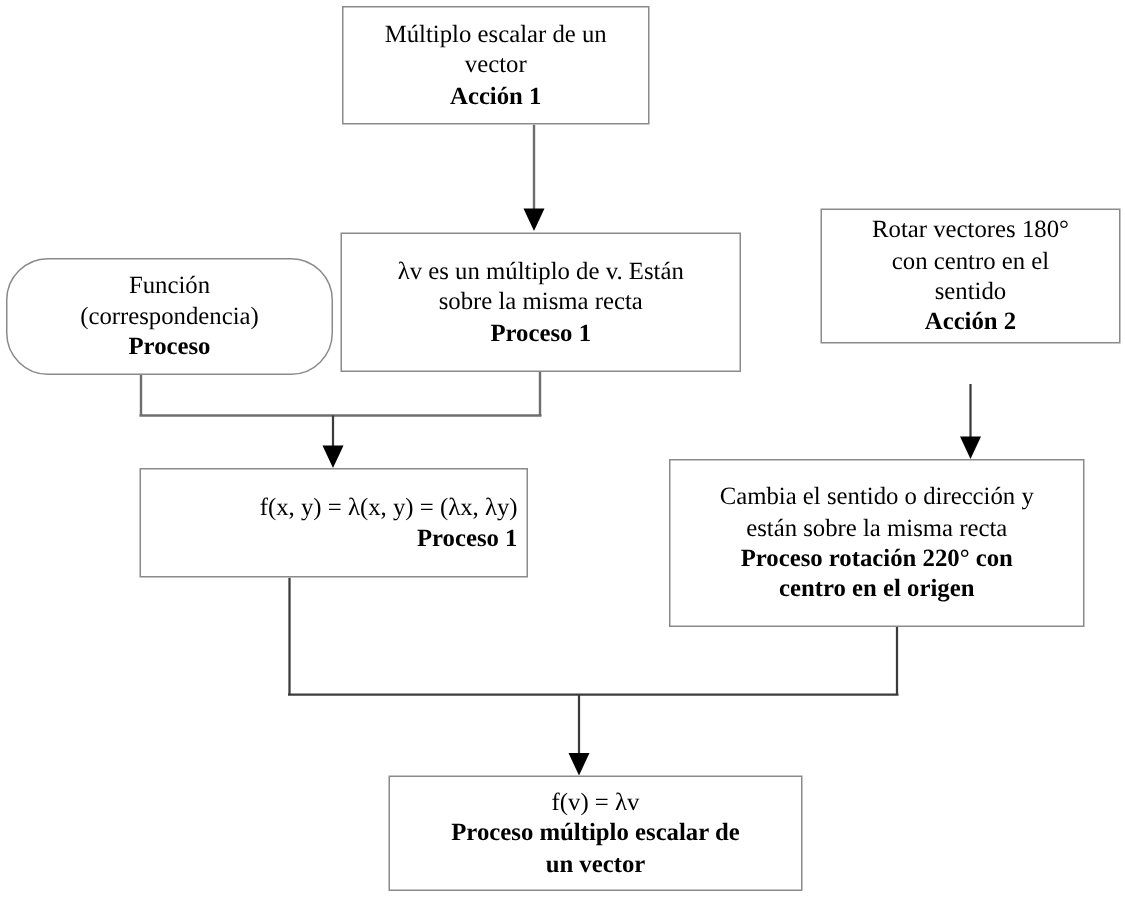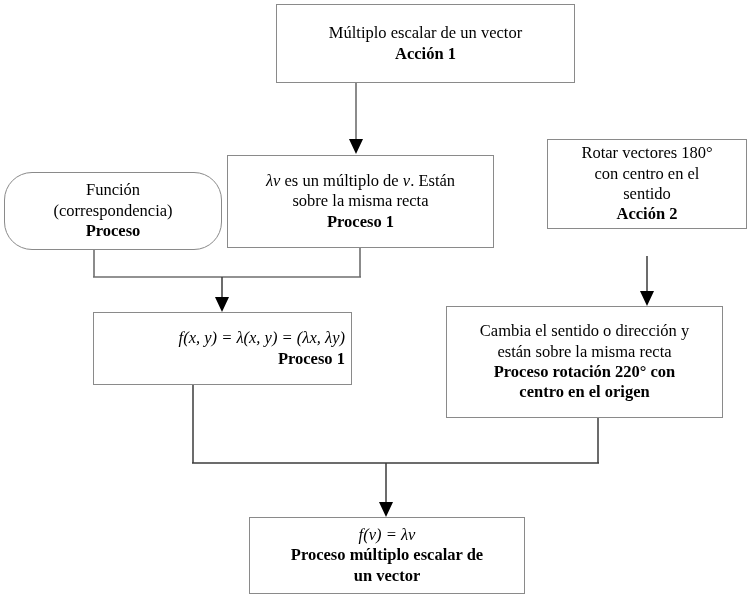--- a/index.html
+++ b/index.html
@@ -26,21 +26,20 @@
     align-items: center;
     justify-content: center;
     text-align: center;
     line-height: 1.24;
     font-size: 16.5px;
     padding: 2px 6px;
   }
   .line-normal { display: block; }
   .line-bold { display: block; font-weight: bold; }
   .math {
-    font-style: italic;
     font-family: "Liberation Serif", "DejaVu Serif", serif;
   }
   svg.wires {
     position: absolute;
     left: 0;
     top: 0;
     width: 750px;
     height: 600px;
     overflow: visible;
     pointer-events: none;
@@ -84,21 +83,21 @@
 
     <g>
       <line class="wire-dark" x1="193" y1="385" x2="193" y2="463"></line>
       <line class="wire-dark" x1="598" y1="418" x2="598" y2="463"></line>
       <line class="wire-dark" x1="192" y1="463" x2="599" y2="463"></line>
       <line class="wire-dark" x1="386" y1="463" x2="386" y2="503"></line>
       <polygon class="arrowhead" points="379,502 393,502 386,517"></polygon>
     </g>
   </svg>
 
-  <div class="node" style="left:228px; top:4px; width:299px; height:79px;margin-left:48px;">
+  <div class="node" style="left:228px; top:4px; width:205px; height:79px;">
     <span class="line-normal">Múltiplo escalar de un vector</span>
     <span class="line-bold">Acción 1</span>
   </div>
 
   <div class="node" style="left:227px; top:155px; width:267px; height:93px;">
     <span class="line-normal"><span class="math">λv</span><span> es un múltiplo de </span><span class="math">v</span><span>. Están</span></span>
     <span class="line-normal">sobre la misma recta</span>
     <span class="line-bold">Proceso 1</span>
   </div>
 
@@ -120,19 +119,19 @@
     <span class="line-bold">Proceso 1</span>
   </div>
 
   <div class="node" style="left:446px; top:306px; width:277px; height:112px;">
     <span class="line-normal">Cambia el sentido o dirección y</span>
     <span class="line-normal">están sobre la misma recta</span>
     <span class="line-bold">Proceso rotación 220° con</span>
     <span class="line-bold">centro en el origen</span>
   </div>
 
-  <div class="node" style="left:249px; top:517px; width:276px; height:77px;">
+  <div class="node" style="left:259px; top:517px; width:276px; height:77px;">
     <span class="line-normal math">f(v) = λv</span>
     <span class="line-bold">Proceso múltiplo escalar de</span>
     <span class="line-bold">un vector</span>
   </div>
 
 </div>
 
 </body></html>

